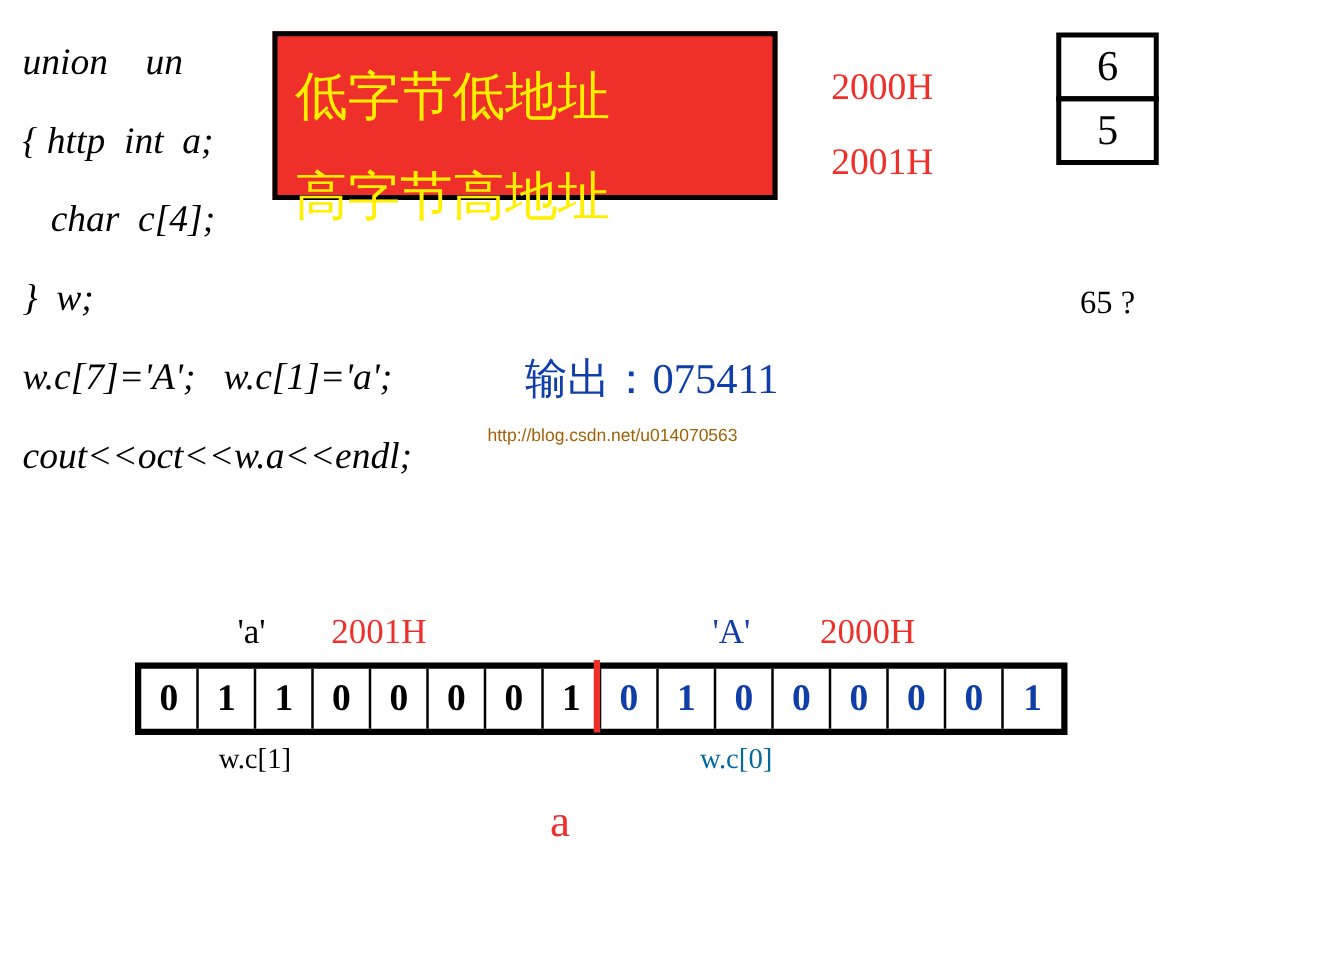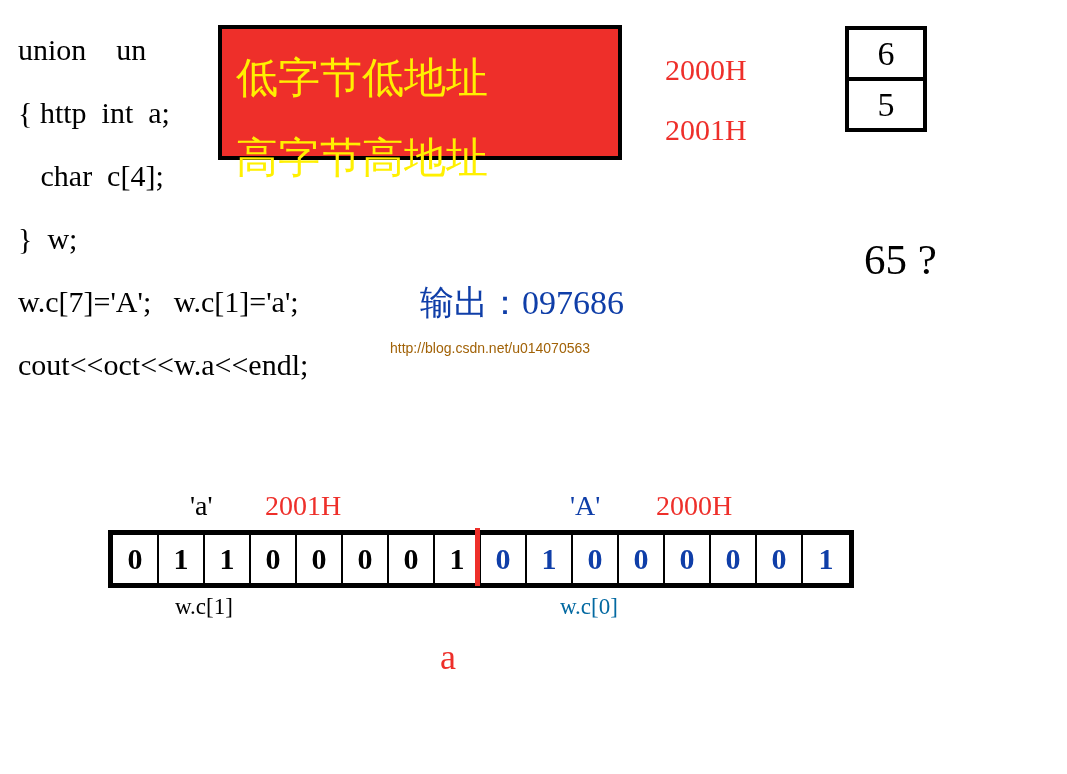--- a/index.html
+++ b/index.html
@@ -10,21 +10,21 @@
       font-family: "Times New Roman", serif;
       position: relative;
       font-size: 30px;
     }
     .code-block {
       position: absolute;
       left: 18px;
       top: 18px;
       line-height: 2.1;
     }
-    .code-line { white-space: pre; color: #000; }
+    .code-line { white-space: pre; color: #000; font-style: italic; }
     .red-box {
       position: absolute;
       left: 218px;
       top: 25px;
       width: 404px;
       height: 135px;
       background: #ee2f2a;
       border: 4px solid #000;
       padding: 10px 14px;
       color: #fff000;
@@ -52,21 +52,21 @@
       align-items: center;
       justify-content: center;
       font-size: 34px;
       color: #000;
     }
     .mem-cell + .mem-cell { margin-top: -4px; }
     .q-col {
       position: absolute;
       left: 864px;
       top: 215px;
-      font-size: 43px;
+      font-size: 26px;
       color: #000;
       line-height: 2.1;
     }
     .output-text {
       position: absolute;
       left: 420px;
       top: 280px;
       color: #0f3ea8;
       font-size: 34px;
     }
@@ -155,21 +155,21 @@
 <div class="mem-cells">
   <div class="mem-cell">6</div>
   <div class="mem-cell">5</div>
 </div>
 
 <div class="q-col">
   <div>65 ?</div>
 </div>
 
 <div class="output-text">
-  <span>输出：</span><span>097686</span>
+  <span>输出：</span><span>075411</span>
 </div>
 
 <div class="watermark">http://blog.csdn.net/u014070563</div>
 
 <div class="bit-labels-top lbl-a1">'a'</div>
 <div class="bit-labels-top lbl-addr1">2001H</div>
 <div class="bit-labels-top lbl-A0">'A'</div>
 <div class="bit-labels-top lbl-addr0">2000H</div>
 
 <div class="bit-table">

